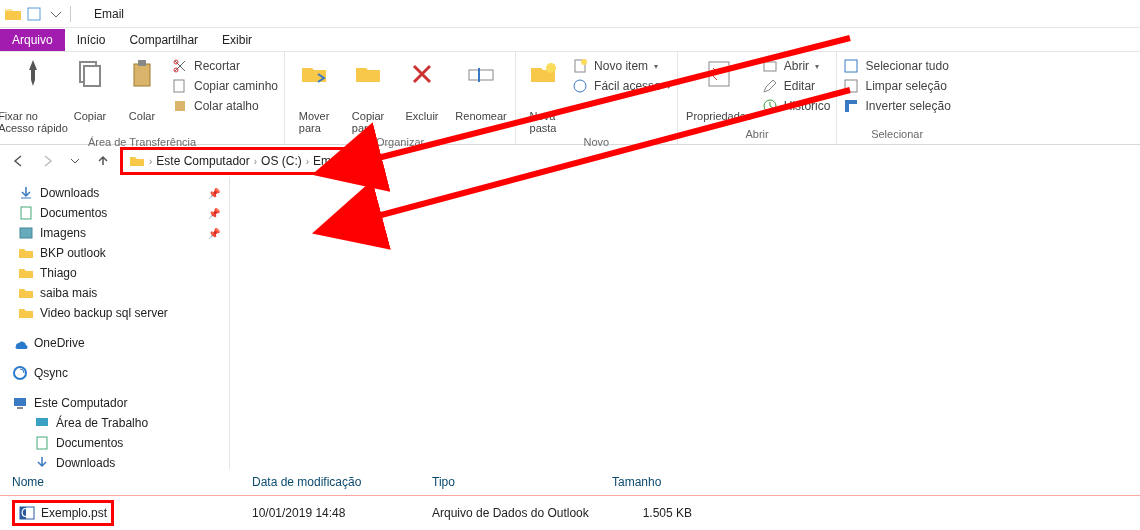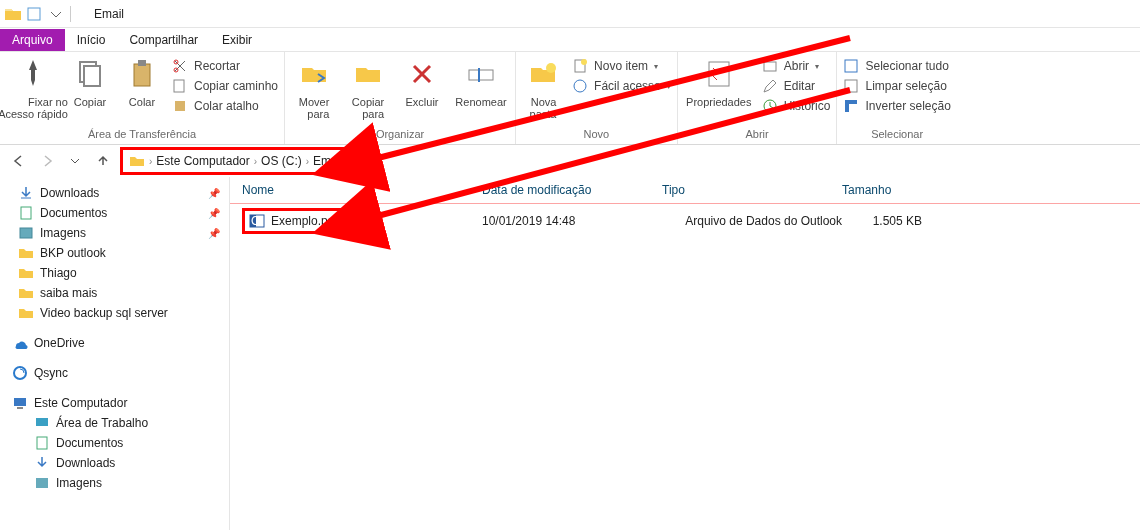--- a/index.html
+++ b/index.html
@@ -15,54 +15,54 @@
 
 .tabsrow { height: 24px; display: flex; align-items: center; border-bottom: 1px solid #e5e5e5; }
 .tab { padding: 4px 12px; font-size: 12px; color: #222; }
 .tab.file { background: #a21caf; color: #fff; }
 
 
 .ribbon { height: 93px; display: flex; background: #fff; border-bottom: 1px solid #d8d8d8; }
 .group { border-right: 1px solid #e5e5e5; display: flex; flex-direction: column; padding: 2px 6px 2px 6px; }
 .group-body { flex: 1; display: flex; align-items: flex-start; gap: 8px; }
 .group-label { font-size: 11px; color: #6a6a6a; text-align: center; padding: 2px 0; }
-.bigbtn { display: flex; flex-direction: column; align-items: center; justify-content: flex-start; width: 54px; text-align: right; color: #444; gap:6px; padding-top:4px;}
+.bigbtn { display: flex; flex-direction: column; align-items: center; justify-content: flex-start; width: 54px; text-align: left; color: #444; gap:20px; padding-top:4px;}
 .bigbtn .ico { width: 32px; height: 32px; }
 .bigbtn .lbl { font-size: 11px; line-height: 12px; color:#444;}
 .stack { display: flex; flex-direction: column; gap: 4px; padding-top:4px;}
 .smallbtn { display: flex; align-items: center; gap: 6px; color: #444; font-size: 11px; white-space: nowrap; }
 .smallbtn .sico { width: 16px; height: 16px; }
 
 
 .navbar { height: 32px; display: flex; align-items: center; padding: 2px 8px; gap: 6px; }
 .navbtn { width: 22px; height: 22px; display:flex; align-items:center; justify-content:center; color:#666;}
 .addr { flex: 0 0 auto; height: 24px; border: 1px solid #ccc; display: flex; align-items: center; padding: 0 6px; gap:4px;}
 .addr .crumb { display:flex; align-items:center; gap:4px; font-size:12px; color:#222;}
 .addr .sep { color:#888; font-size:10px; }
 .addr-wrap-hi { border:3px solid #f00; }
 .addr-wrap-hi .addr { border:none; height:22px;}
 
 
-.main { display: flex; height: calc(530px - 28px - 24px - 93px - 32px); }
+.main { display: flex; height: calc(530px - 28px - 24px - 93px - 32px); flex-direction: column; }
 .tree { width: 230px; border-right: 1px solid #e5e5e5; padding: 6px 4px; overflow:hidden; }
 .tree .item { display: flex; align-items: center; gap: 6px; padding: 2px 4px 2px 14px; font-size: 12px; color: #222; white-space:nowrap;}
 .tree .item.l2 { padding-left: 30px; }
 .tree .pin { margin-left:auto; color:#888; font-size:10px;}
 .tree .ico { width: 16px; height: 16px; flex:0 0 16px;}
 
 .content { flex: 1; }
 .cols { display: flex; padding: 6px 12px; color: #0c4a6e; font-size:12px; border-bottom:1px solid #fca5a5;}
 .cols .c-name { width: 240px; }
 .cols .c-date { width: 180px; }
 .cols .c-type { width: 180px; }
 .cols .c-size { width: 120px; text-align:left;}
 .row { display: flex; padding: 4px 12px; align-items:center; font-size:12px; color:#222;}
 .row .c-name { width: 240px; display:flex; align-items:center; gap:6px;}
 .row .c-date { width: 180px; }
-.row .c-type { width: 180px; text-align: right; }
+.row .c-type { width: 180px; }
 .row .c-size { width: 120px; text-align:right; padding-right:40px;}
 .file-hi { border:3px solid #f00; padding:2px 4px; display:inline-flex; align-items:center; gap:6px;}
 
 
 svg { display:block; }
 
 
 .annot { position:absolute; pointer-events:none; }
 </style>
 </head>

